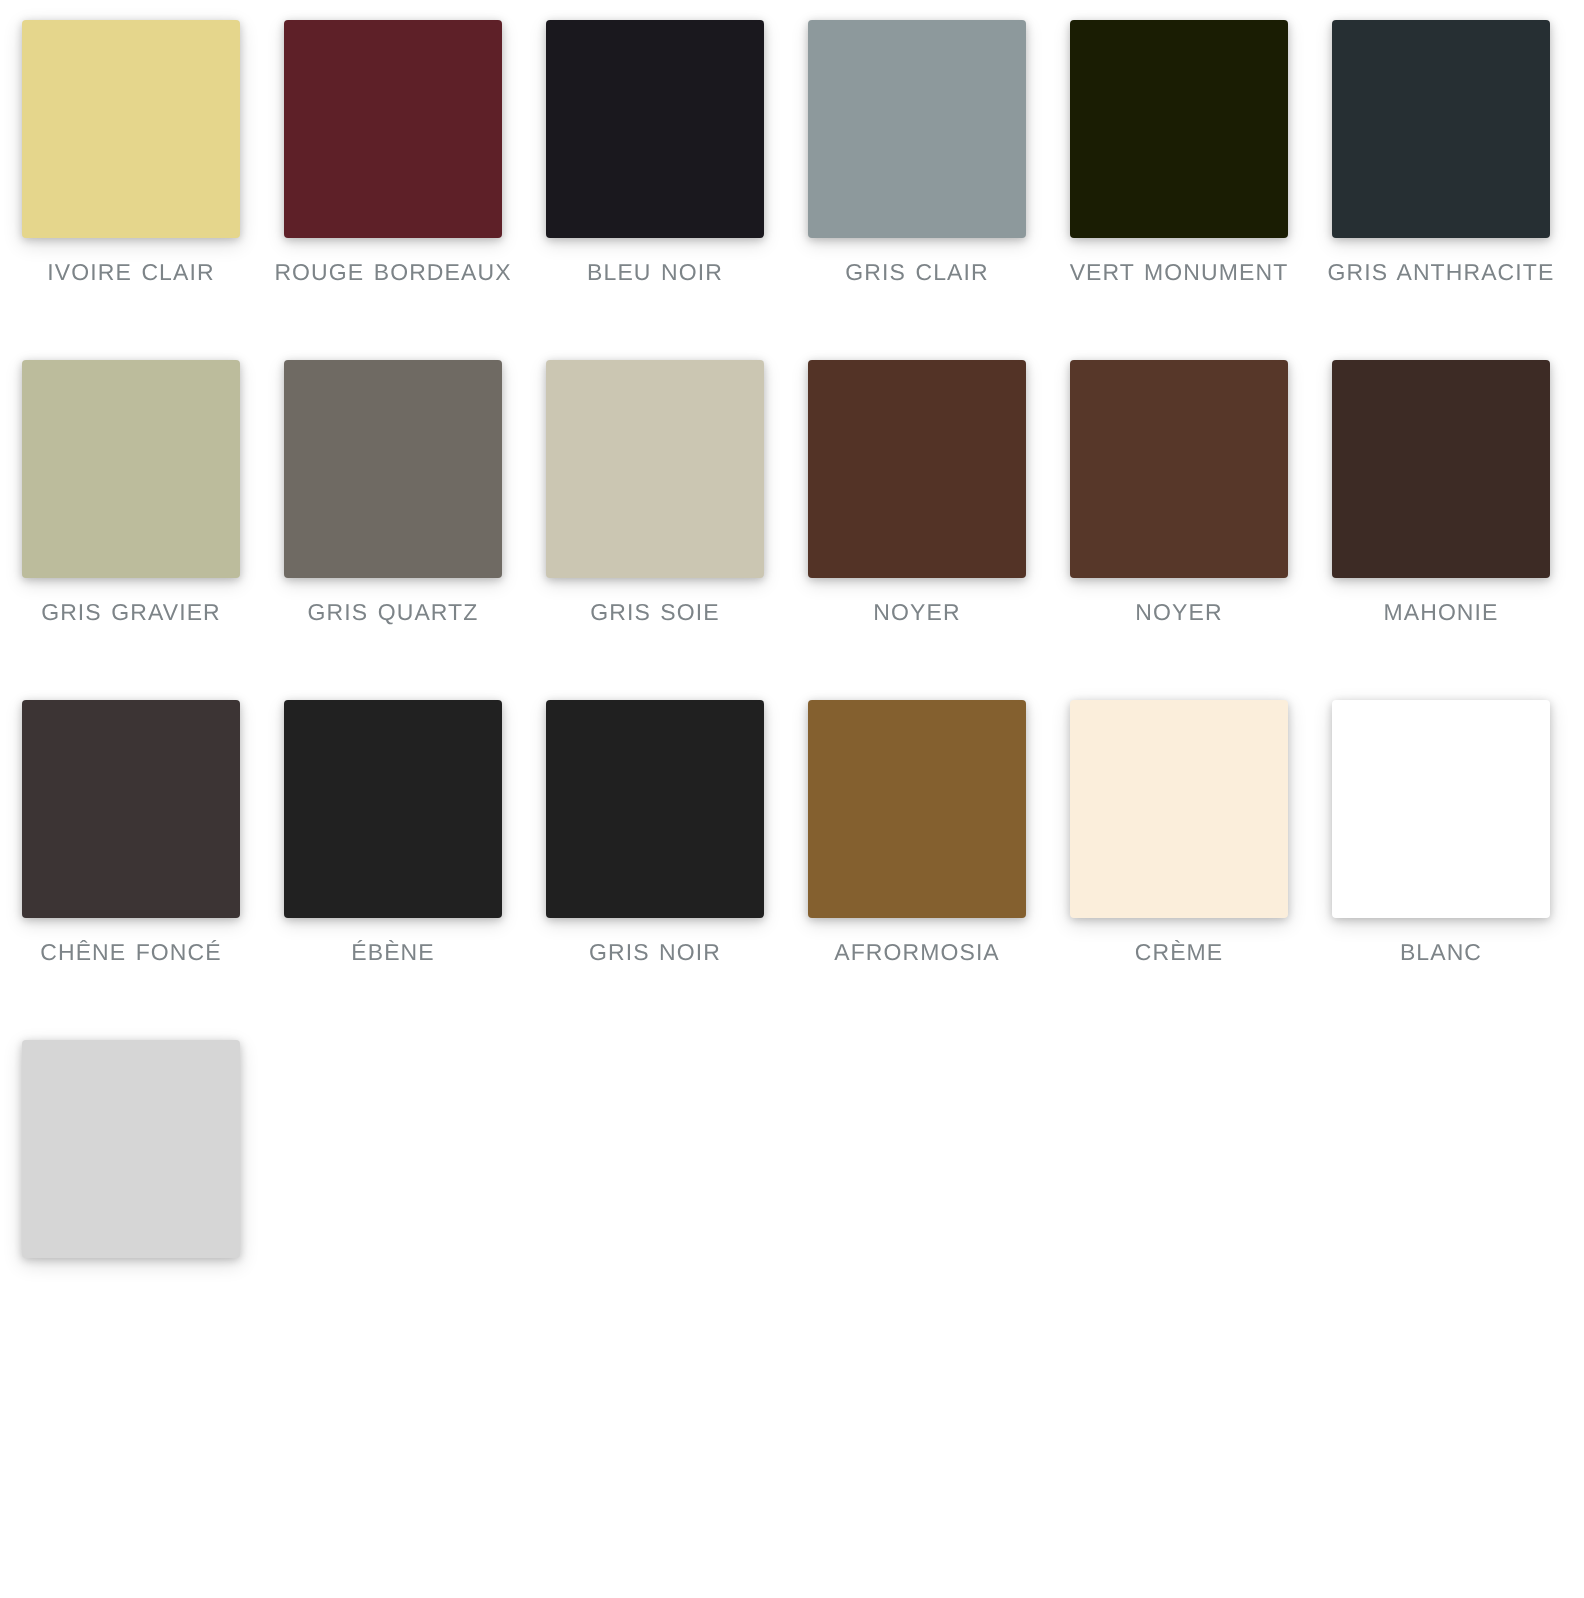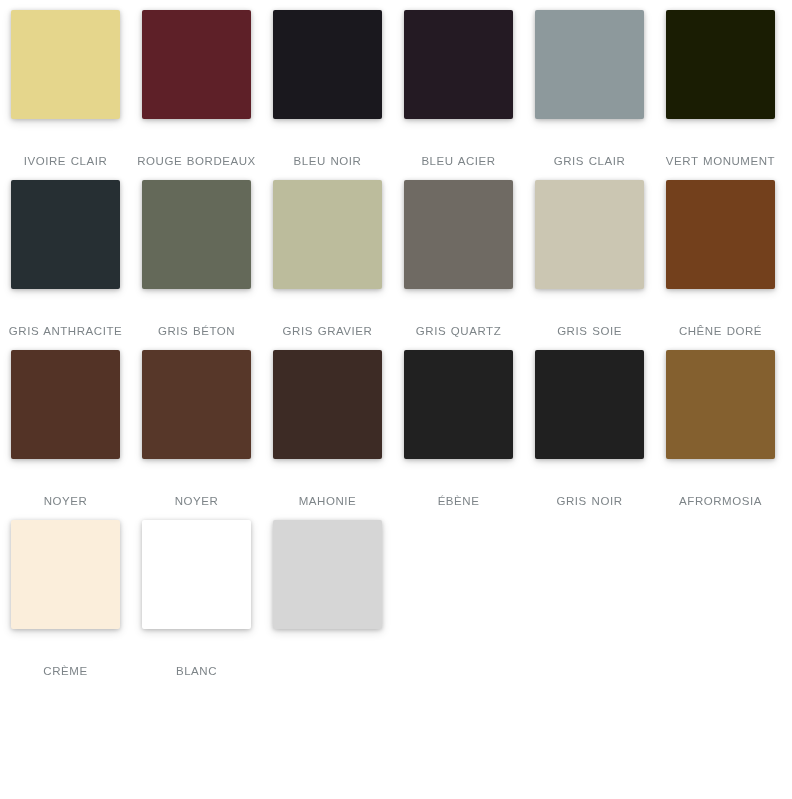--- a/index.html
+++ b/index.html
@@ -30,21 +30,20 @@
   #swatch-grid .cell.row-3,
   #swatch-grid .cell.row-4,
   #swatch-grid .cell.row-5 { }
 
   .cell {
     position: relative;
     width: 131px;
     display: flex;
     flex-direction: column;
     align-items: center;
-    justify-content: space-between;
   }
 
   .chip {
     width: 109px;
     height: 109px;
     margin-top: 10px;
     border-radius: 2px;
     box-shadow: 0 1px 4px rgba(0,0,0,0.22),
                 0 3px 9px rgba(0,0,0,0.13);
   }
@@ -75,67 +74,59 @@
       <div class="caption">IVOIRE CLAIR</div>
     </div>
     <div class="cell row-1">
       <div class="chip" style="background-color: rgb(94, 32, 40);"></div>
       <div class="caption">ROUGE BORDEAUX</div>
     </div>
     <div class="cell row-1">
       <div class="chip" style="background-color: rgb(26, 24, 30);"></div>
       <div class="caption">BLEU NOIR</div>
     </div>
-    <div class="cell row-1">
-      <div class="chip" style="background-color: rgb(36, 26, 35);"></div>
-      <div class="caption">BLEU ACIER</div>
-    </div>
     <div class="cell row-2">
       <div class="chip" style="background-color: rgb(141, 153, 156);"></div>
       <div class="caption">GRIS CLAIR</div>
     </div>
     <div class="cell row-2">
       <div class="chip" style="background-color: rgb(26, 29, 3);"></div>
       <div class="caption">VERT MONUMENT</div>
     </div>
     <div class="cell row-2">
       <div class="chip" style="background-color: rgb(38, 47, 51);"></div>
       <div class="caption">GRIS ANTHRACITE</div>
-    </div>
-    <div class="cell row-2">
-      <div class="chip" style="background-color: rgb(100, 105, 89);"></div>
-      <div class="caption">GRIS BÉTON</div>
     </div>
     <div class="cell row-2">
       <div class="chip" style="background-color: rgb(188, 188, 156);"></div>
       <div class="caption">GRIS GRAVIER</div>
     </div>
     <div class="cell row-2">
       <div class="chip" style="background-color: rgb(111, 106, 99);"></div>
       <div class="caption">GRIS QUARTZ</div>
     </div>
     <div class="cell row-3">
       <div class="chip" style="background-color: rgb(203, 198, 178);"></div>
       <div class="caption">GRIS SOIE</div>
     </div>
     <div class="cell row-3">
-      <div class="chip" style="background-color: rgb(115, 64, 28);"></div>
-      <div class="caption">CHÊNE DORÉ</div>
-    </div>
-    <div class="cell row-3">
       <div class="chip" style="background-color: rgb(83, 51, 38);"></div>
       <div class="caption">NOYER</div>
     </div>
     <div class="cell row-3">
       <div class="chip" style="background-color: rgb(87, 55, 41);"></div>
       <div class="caption">NOYER</div>
     </div>
     <div class="cell row-3">
       <div class="chip" style="background-color: rgb(61, 43, 37);"></div>
       <div class="caption">MAHONIE</div>
+    </div>
+    <div class="cell row-4">
+      <div class="chip" style="background-color: rgb(60, 52, 52);"></div>
+      <div class="caption">CHÊNE FONCÉ</div>
     </div>
     <div class="cell row-4">
       <div class="chip" style="background-color: rgb(33, 33, 33);"></div>
       <div class="caption">ÉBÈNE</div>
     </div>
     <div class="cell row-4">
       <div class="chip" style="background-color: rgb(32, 32, 32);"></div>
       <div class="caption">GRIS NOIR</div>
     </div>
     <div class="cell row-4">

